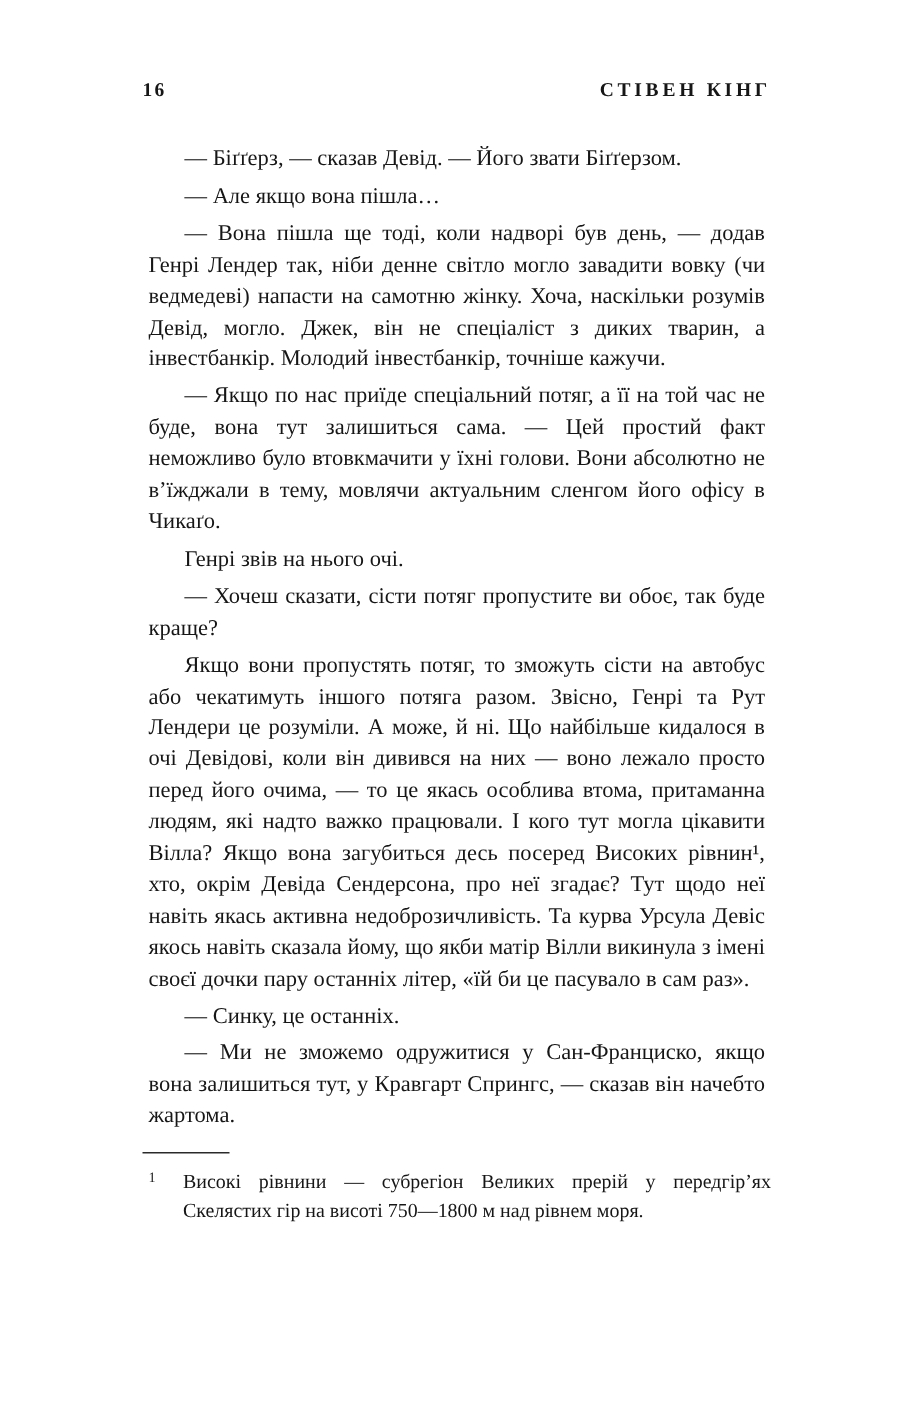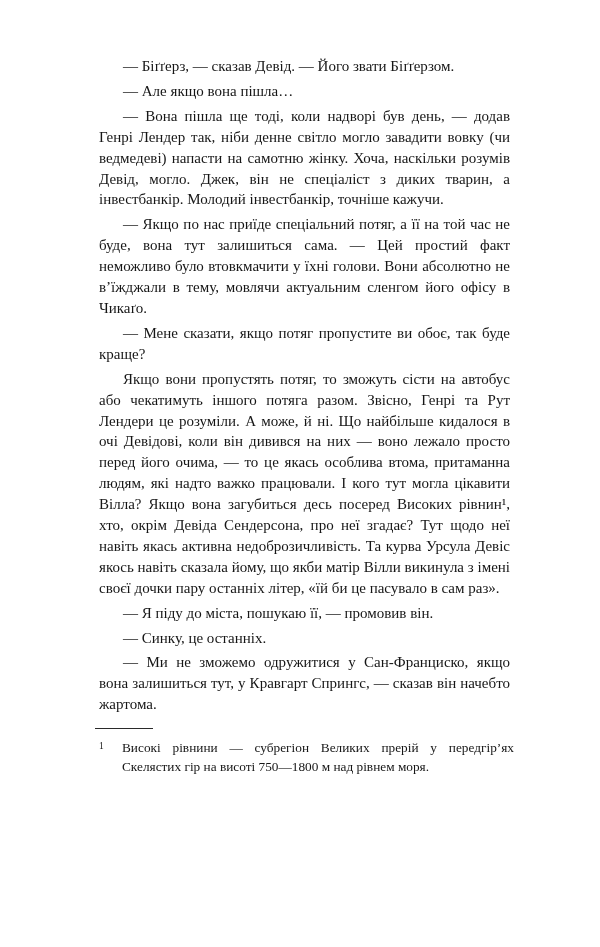--- a/index.html
+++ b/index.html
@@ -61,29 +61,33 @@
     left: 4px;
     top: -2px;
     font-size: 9.5px;
   }
 </style>
 </head>
 <body>
 
 <div class="page">
 
+  <header class="page-header">
+    <span class="page-number">16</span>
+    <span class="running-title">СТІВЕН КІНГ</span>
+  </header>
 
   <main class="body-text">
       <p class="para">— Біґґерз, — сказав Девід. — Його звати Біґґерзом.</p>
       <p class="para">— Але якщо вона пішла…</p>
       <p class="para">— Вона пішла ще тоді, коли надворі був день, — додав Генрі Лендер так, ніби денне світло могло завадити вовку (чи ведмедеві) напасти на самотню жінку. Хоча, наскільки розумів Девід, могло. Джек, він не спеціаліст з диких тварин, а інвестбанкір. Молодий інвестбанкір, точніше кажучи.</p>
       <p class="para">— Якщо по нас приїде спеціальний потяг, а її на той час не буде, вона тут залишиться сама. — Цей простий факт неможливо було втовкмачити у їхні голови. Вони абсолютно не в’їжджали в тему, мовлячи актуальним сленгом його офісу в Чикаґо.</p>
-      <p class="para">— Мене сказати, якщо потяг пропустите ви обоє, так буде краще?</p>
+      <p class="para">Генрі звів на нього очі.</p>
+      <p class="para">— Хочеш сказати, сісти потяг пропустите ви обоє, так буде краще?</p>
       <p class="para">Якщо вони пропустять потяг, то зможуть сісти на автобус або чекатимуть іншого потяга разом. Звісно, Генрі та Рут Лендери це розуміли. А може, й ні. Що найбільше кидалося в очі Девідові, коли він дивився на них — воно лежало просто перед його очима, — то це якась особлива втома, притаманна людям, які надто важко працювали. І кого тут могла цікавити Вілла? Якщо вона загубиться десь посеред Високих рівнин¹, хто, окрім Девіда Сендерсона, про неї згадає? Тут щодо неї навіть якась активна недоброзичливість. Та курва Урсула Девіс якось навіть сказала йому, що якби матір Вілли викинула з імені своєї дочки пару останніх літер, «їй би це пасувало в сам раз».</p>
-      <p class="para">— Я піду до міста, пошукаю її, — промовив він.</p>
       <p class="para">— Синку, це останніх.</p>
       <p class="para">— Ми не зможемо одружитися у Сан-Франциско, якщо вона залишиться тут, у Кравгарт Спрингс, — сказав він начебто жартома.</p>
     </main>
 
   <footer class="footnote-area">
     <div class="footnote-rule"></div>
     <div class="footnote">
       <span class="footnote-marker">1</span>
       <span class="footnote-text">Високі рівнини — субрегіон Великих прерій у передгір’ях Скелястих гір на висоті 750—1800 м над рівнем моря.</span>
     </div>

